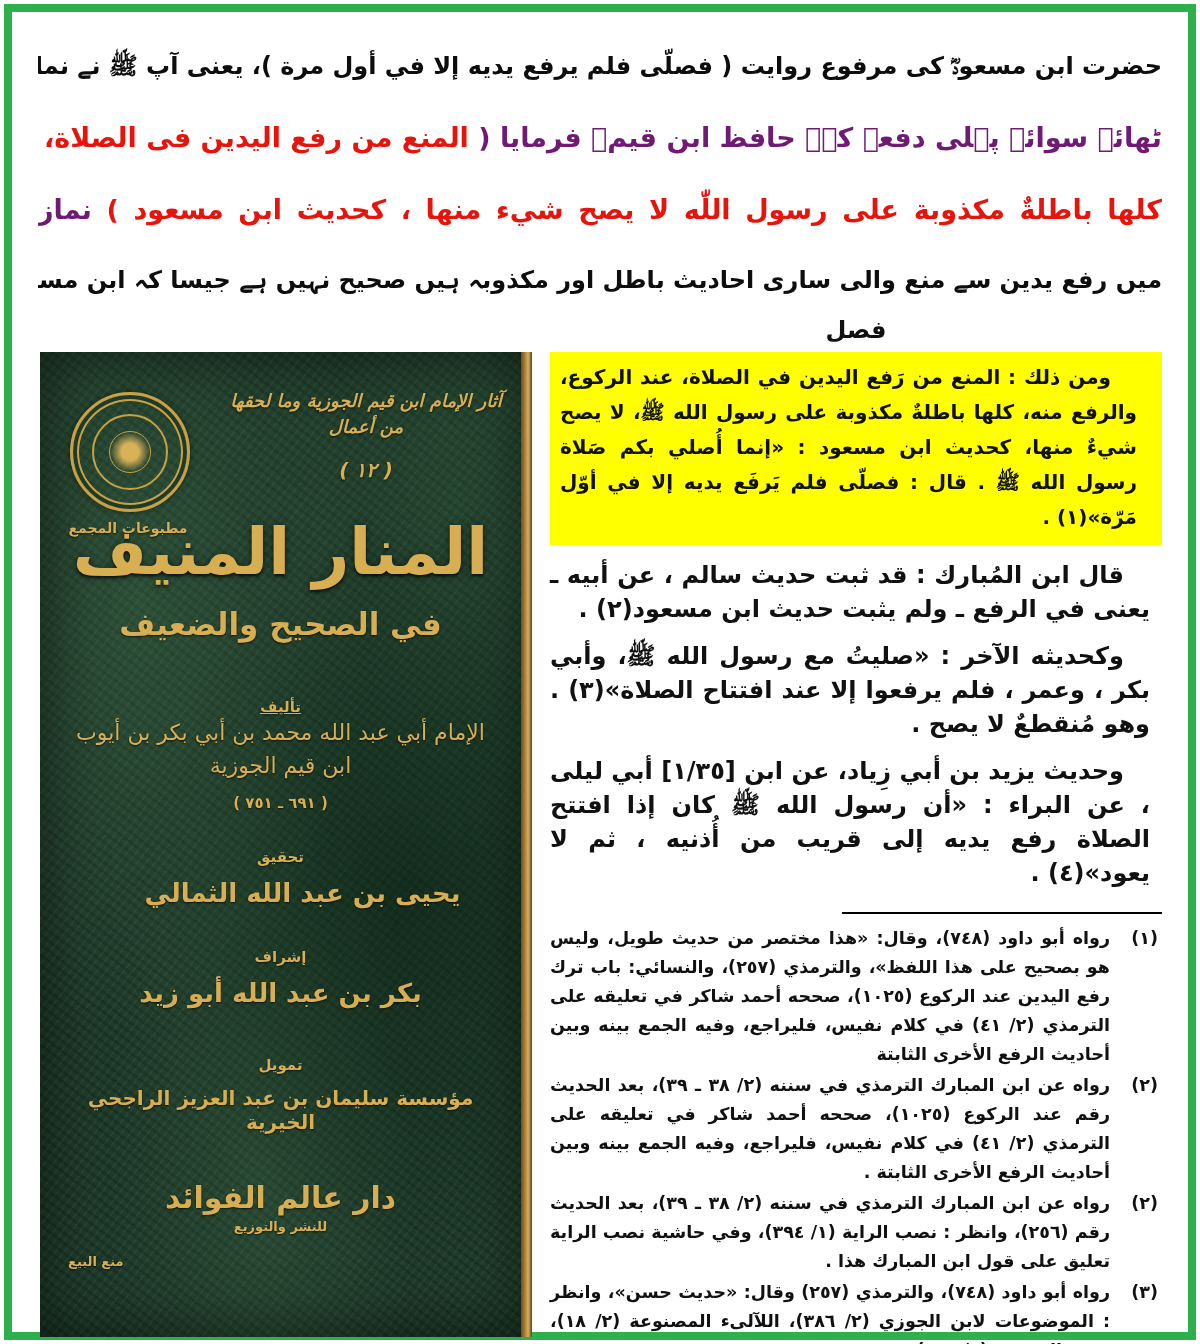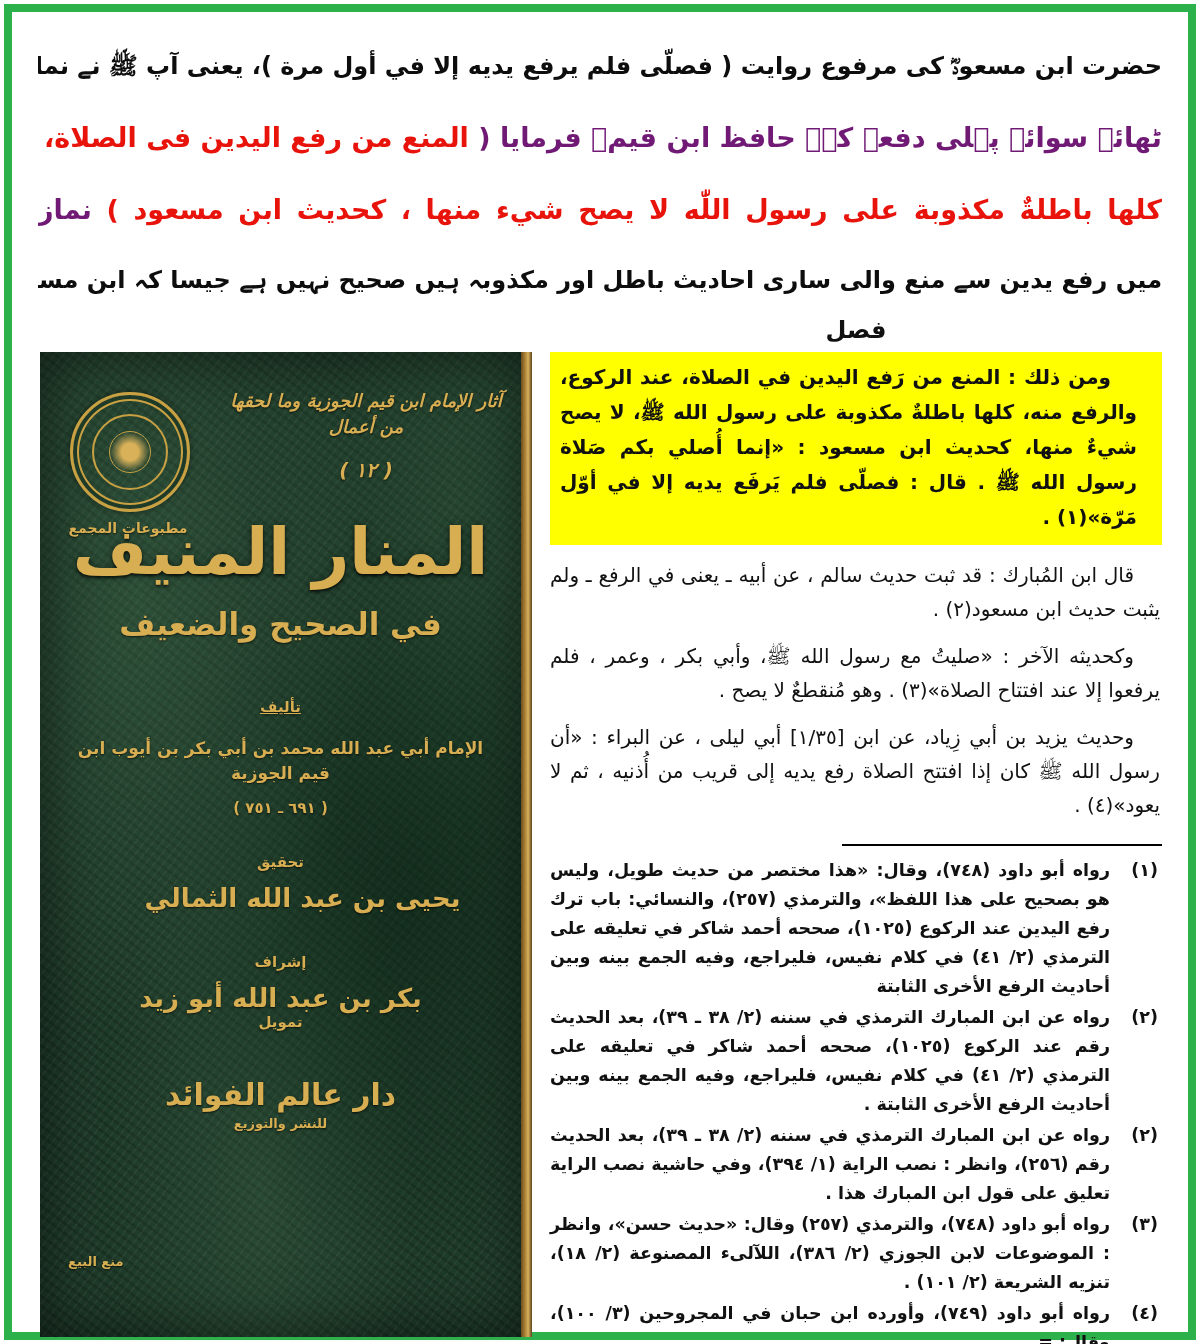--- a/index.html
+++ b/index.html
@@ -16,22 +16,22 @@
   .hline.u2,.hline.u3{font-size:27px;}
   .hline.u4{font-size:24px;height:68px;line-height:68px;}
   .red{color:#e8140c;}
   .black{color:#701a75;}
   .section-heading{width:612px;text-align:center;font-size:24px;font-weight:bold;color:#111;
                    margin:2px 0 8px 0;}
 
   
   .main{display:flex;flex-direction:row;gap:18px;align-items:flex-start;margin-top:6px;}
   .scan-col{width:612px;display:flex;flex-direction:column;min-height:985px;color:#111;}
-  .scan-col .para{font-size:20px;font-weight:normal;line-height:34px;text-align:justify;
-                  text-indent:26px;margin:13px 2px 0 0;}
+  .scan-col .para{font-size:24px;font-weight:bold;line-height:34px;text-align:justify;
+                  text-indent:26px;margin:13px 12px 0 0;}
   .highlight{background:#ffff00;padding:8px 25px 10px 10px;font-size:20px;font-weight:bold;
              line-height:35px;text-align:justify;text-indent:26px;}
   .fn-separator{width:320px;border-top:2px solid #000;margin:22px 0 10px auto;
                 margin-right:0;}
   .footnotes{font-size:17.5px;font-weight:bold;line-height:29px;}
   .footnote{position:relative;padding-right:52px;text-align:justify;margin-bottom:2px;}
   .fn-marker{position:absolute;right:4px;top:0;}
   .page-number{margin-top:auto;text-align:center;font-size:24px;font-weight:bold;
                padding-top:12px;letter-spacing:2px;}
 
@@ -62,27 +62,27 @@
   .series-box{position:absolute;top:36px;right:16px;width:300px;text-align:center;font-style:italic;}
   .series-title{font-size:18px;font-weight:bold;line-height:26px;}
   .series-number{font-size:20px;font-weight:bold;margin-top:18px;}
   .cover-stack{position:absolute;top:16px;left:0;right:11px;display:flex;flex-direction:column;
                align-items:center;text-align:center;padding-top:148px;}
   .book-title{font-size:64px;font-weight:bold;line-height:1.15;
               text-shadow:0 2px 3px rgba(0,0,0,0.7), 0 0 10px rgba(0,0,0,0.35);}
   .book-subtitle{font-size:31px;font-weight:bold;margin-top:16px;}
   .lbl{font-size:15px;font-weight:bold;}
   .author-label{margin-top:56px;text-decoration:underline;}
-  .author-name{font-size:17px;font-weight:bold;margin-top:20px;line-height:1.5;max-width:430px;}
+  .author-name{font-size:22px;font-weight:normal;margin-top:0;line-height:1.5;max-width:430px;}
   .author-years{font-size:15px;font-weight:bold;margin-top:12px;letter-spacing:4px;}
   .editor-label{margin-top:36px;}
   .editor-name{font-size:26px;font-weight:bold;margin-top:12px;margin-left:44px;}
   .supervisor-label{margin-top:40px;}
   .supervisor-name{font-size:26px;font-weight:bold;margin-top:12px;}
-  .funding-label{}
+  .funding-label{margin-top:48px;}
   .funder-name{font-size:20px;font-weight:bold;margin-top:12px;max-width:440px;}
   .publisher-name{font-size:30px;font-weight:bold;margin-top:46px;}
   .publisher-sub{font-size:13px;font-weight:bold;margin-top:4px;}
   .not-for-sale{position:absolute;left:28px;top:902px;font-size:13px;font-weight:bold;}
 </style>
 </head>
 <body>
 
 <div class="page">
   <div class="frame">
@@ -158,20 +158,21 @@
             <div class="author-name gold">الإمام أبي عبد الله محمد بن أبي بكر بن أيوب ابن قيم الجوزية</div>
             <div class="author-years gold">( ٦٩١ ـ ٧٥١ )</div>
 
             <div class="lbl editor-label gold">تحقيق</div>
             <div class="editor-name gold">يحيى بن عبد الله الثمالي</div>
 
             <div class="lbl supervisor-label gold">إشراف</div>
             <div class="supervisor-name gold">بكر بن عبد الله أبو زيد</div>
 
             <div class="lbl funding-label gold">تمويل</div>
+            <div class="funder-name gold">مؤسسة سليمان بن عبد العزيز الراجحي الخيرية</div>
 
             <div class="publisher-name gold">دار عالم الفوائد</div>
             <div class="publisher-sub gold">للنشر والتوزيع</div>
           </div>
 
           <div class="not-for-sale gold">منع البيع</div>
         </div>
 
       </div>
     </div>

